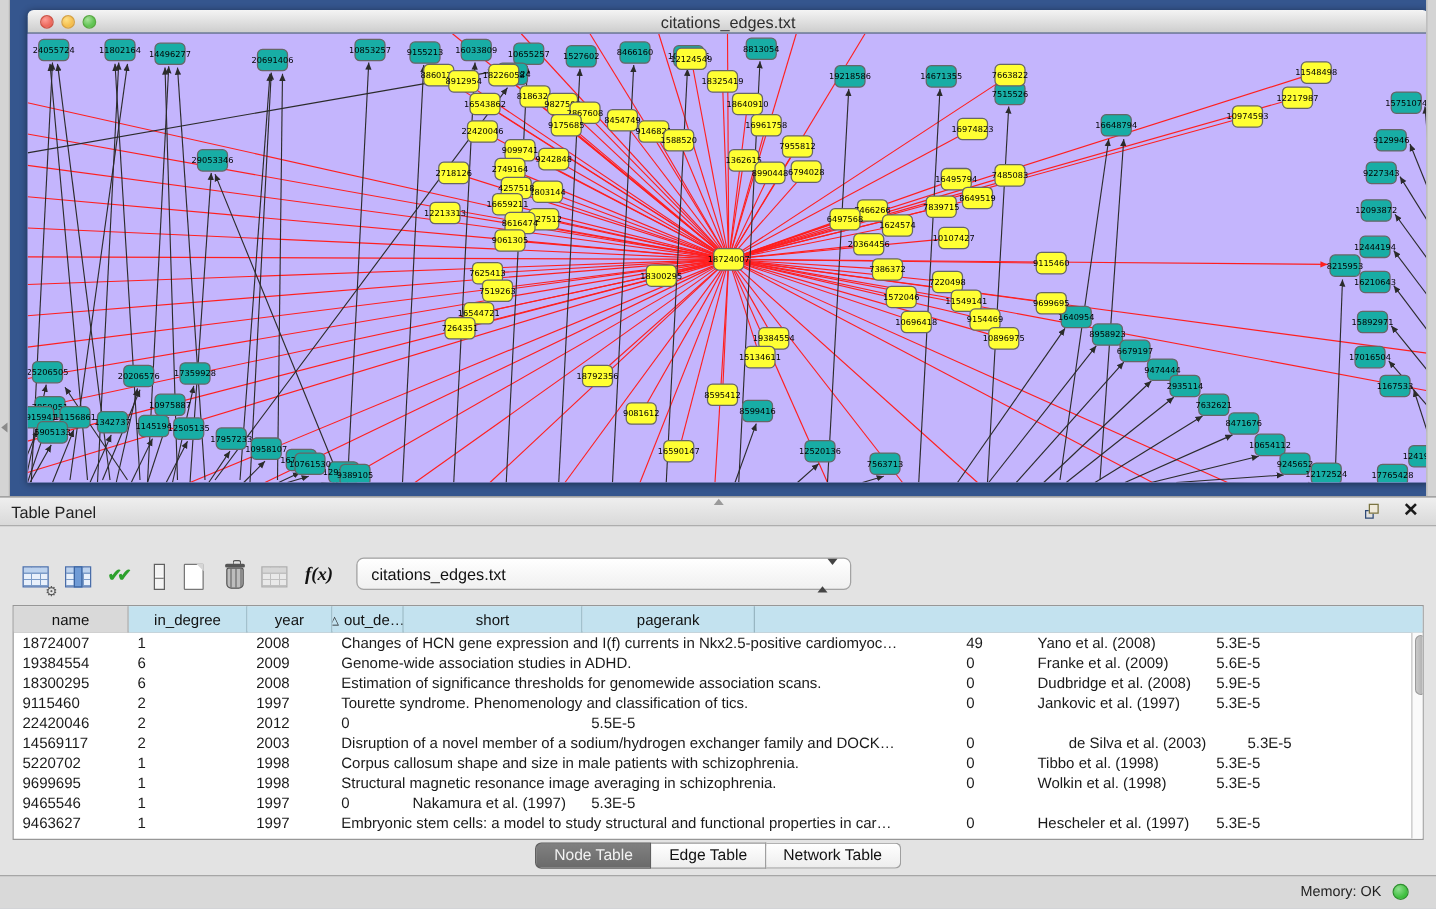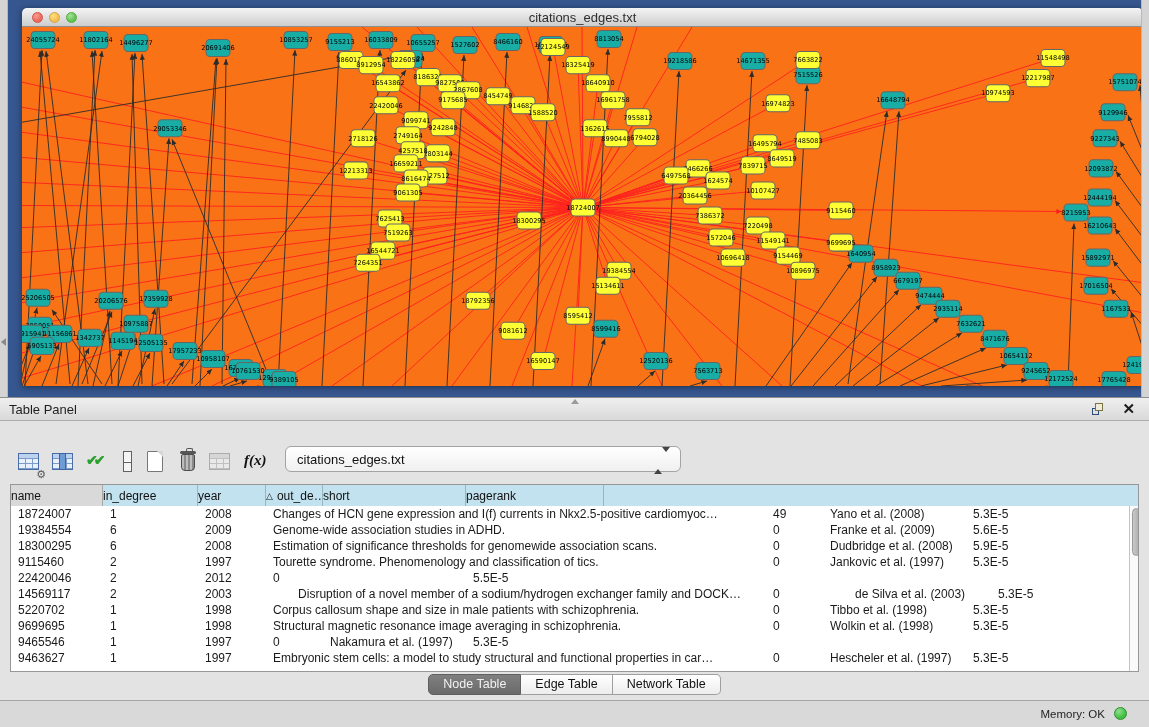--- a/index.html
+++ b/index.html
@@ -16,21 +16,21 @@
   #net-window { position:absolute; left:14px; top:8px; width:1121px; height:378px;
     border-radius:5px 5px 0 0; box-shadow:0 1px 6px rgba(0,0,0,.45); }
   #titlebar { position:absolute; left:0; top:0; width:100%; height:19px;
     background:linear-gradient(#f4f4f4,#cdcdcd); border-radius:5px 5px 0 0;
     border-bottom:1px solid #8f8f8f; }
   .tl { position:absolute; top:4px; width:11px; height:11px; border-radius:50%; }
   #tl-close { left:10px;  background:radial-gradient(circle at 35% 30%, #ff9d96,#ec6a5e 60%); border:1px solid #ce5347; }
   #tl-min   { left:27px;  background:radial-gradient(circle at 35% 30%, #ffe084,#f5bf4f 60%); border:1px solid #d6a243; }
   #tl-zoom  { left:44px;  background:radial-gradient(circle at 35% 30%, #a8e29a,#61c454 60%); border:1px solid #58a942; }
   #win-title { position:absolute; left:0; right:0; top:2px; text-align:center; font-size:13px; color:#2e2e2e; }
-  #graph-canvas { position:absolute; left:0; top:19px; width:1121px; height:359px; background:#f97316; overflow:hidden; }
+  #graph-canvas { position:absolute; left:0; top:19px; width:1121px; height:359px; background:#c4b5fd; overflow:hidden; }
   #graph-svg { display:block; }
 
   
   #table-panel { position:absolute; left:0; top:397px; width:1149px; height:330px; background:#e3e3e3; }
   #tp-header { position:absolute; left:0; top:0; width:100%; height:24px;
     background:linear-gradient(#efefef,#d9d9d9); border-top:1px solid #8e8e8e; border-bottom:1px solid #adadad; }
   #tp-title { position:absolute; left:9px; top:4px; font-size:13px; color:#1f1f1f; }
   #tp-grip { position:absolute; left:50%; top:1px; width:0; height:0; margin-left:-4px;
     border-left:4px solid transparent; border-right:4px solid transparent; border-bottom:5px solid #9a9a9a; }
   #tp-float { position:absolute; right:44px; top:5px; width:13px; height:13px; cursor:pointer; }
@@ -73,21 +73,21 @@
   #net-select .val { position:absolute; left:11px; top:5px; font-size:13px; color:#111; }
   #net-select .spin { position:absolute; right:10px; top:5px; }
   #net-select .spin .up   { width:0;height:0;border-left:4px solid transparent;border-right:4px solid transparent;border-bottom:5px solid #444; margin-bottom:3px; }
   #net-select .spin .down { width:0;height:0;border-left:4px solid transparent;border-right:4px solid transparent;border-top:5px solid #444; }
 
   
   #tbl { position:absolute; left:10px; top:87px; width:1129px; height:188px; background:#fff;
     border:1px solid #979797; display:flex; flex-direction:column; }
   #tbl-head { display:flex; height:21px; flex:none; border-bottom:1px solid #8e8e8e; }
   .th { height:21px; background:#c3e2ef; border-right:1px solid #98b6c2; font-size:12px; color:#111;
-        display:flex; align-items:center; overflow:hidden; white-space:nowrap; }
+        display:flex; align-items:center; justify-content:center; overflow:hidden; white-space:nowrap; }
   .th.gray { background:#d9d9d9; border-right:1px solid #a8a8a8; }
   .th .sortmark { margin-right:4px; font-size:9px; }
   #tbl-body { position:relative; flex:1; overflow:hidden; display:flex; }
   #rows { flex:1; }
   .tr { display:flex; height:16px; }
   .td { font-size:12px; color:#1a1a1a; padding-left:7px; white-space:nowrap; overflow:hidden; line-height:16px; }
   #vscroll { width:15px; flex:none; background:#fafafa; border-left:1px solid #c4c4c4; position:relative; }
   #vscroll .thumb { position:absolute; left:2px; top:2px; width:9px; height:48px; border-radius:5px;
     background:linear-gradient(to right,#c9c9c9,#a8a8a8); border:1px solid #9a9a9a; }
 
@@ -928,21 +928,21 @@
             <div class="td" style="width: 95px; flex: 0 0 auto;">2</div>
             <div class="td" style="width: 68px; flex: 0 0 auto;">2012</div>
             <div class="td" style="width: 57px; flex: 0 0 auto;">0</div>
             <div class="td" style="width: 143px; flex: 0 0 auto; margin-top: 22px;">Stergiakouli et al. (2012)</div>
             <div class="td" style="width: 138px; flex: 0 0 auto;">5.5E-5</div>
           </div>
           <div class="tr">
             <div class="td" style="width: 92px; flex: 0 0 auto;">14569117</div>
             <div class="td" style="width: 95px; flex: 0 0 auto;">2</div>
             <div class="td" style="width: 68px; flex: 0 0 auto;">2003</div>
-            <div class="td" style="width: 500px; flex: 0 0 auto; text-align: center;">Disruption of a novel member of a sodium/hydrogen exchanger family and DOCK…</div>
+            <div class="td" style="width: 500px; flex: 0 0 auto;">Disruption of a novel member of a sodium/hydrogen exchanger family and DOCK…</div>
             <div class="td" style="width: 57px; flex: 0 0 auto;">0</div>
             <div class="td" style="width: 143px; flex: 0 0 auto; margin-left: 25px;">de Silva et al. (2003)</div>
             <div class="td" style="width: 138px; flex: 0 0 auto;">5.3E-5</div>
           </div>
           <div class="tr">
             <div class="td" style="width: 92px; flex: 0 0 auto;">5220702</div>
             <div class="td" style="width: 95px; flex: 0 0 auto;">1</div>
             <div class="td" style="width: 68px; flex: 0 0 auto;">1998</div>
             <div class="td" style="width: 500px; flex: 0 0 auto;">Corpus callosum shape and size in male patients with schizophrenia.</div>
             <div class="td" style="width: 57px; flex: 0 0 auto;">0</div>

